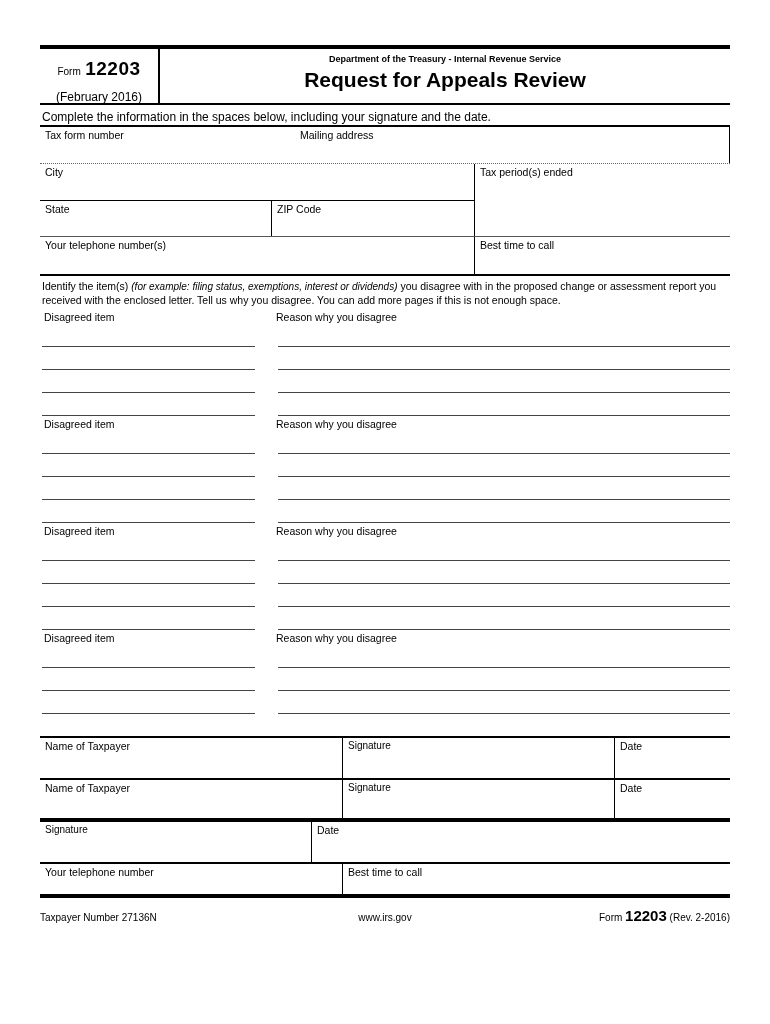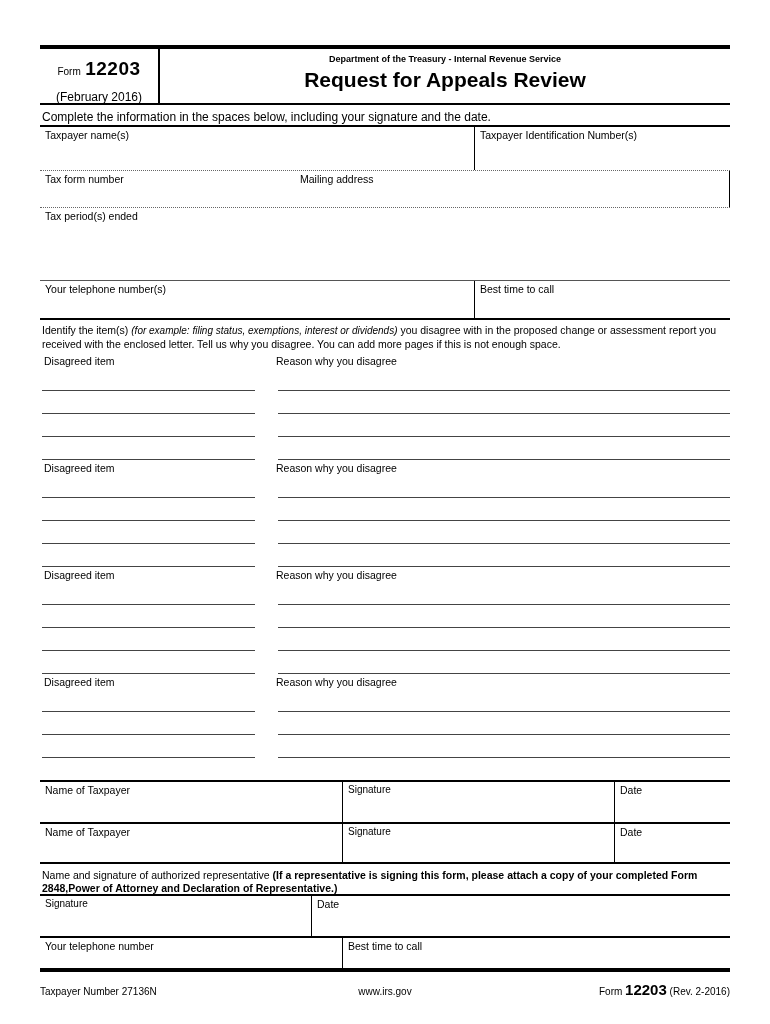--- a/index.html
+++ b/index.html
@@ -116,37 +116,42 @@
       </div>
       <div class="header-right">
         <div class="agency">Department of the Treasury - Internal Revenue Service</div>
         <div class="doc-title">Request for Appeals Review</div>
       </div>
     </div>
 
     <div class="intro">Complete the information in the spaces below, including your signature and the date.</div>
 
     <div class="info-table">
-      <div class="itr row-1">
-        <div class="cell lcell">
-          <span>Taxpayer name(s)</span>
-        </div>
-        <div class="cell rcell">
-          <span>Taxpayer Identification Number(s)</span>
-        </div>
-      </div>
       <div class="itr row-2">
         <div class="cell rcell">
           <span>Tax form number</span>
         </div>
         <div class="cell lcell">
           <span>Mailing address</span>
         </div>
       </div>
       <div class="row-34">
+        <div class="l34">
+          <div class="cell city-cell">
+            <span>City</span>
+          </div>
+          <div class="statezip">
+            <div class="cell state-cell">
+              <span>State</span>
+            </div>
+            <div class="cell zip-cell">
+              <span>ZIP Code</span>
+            </div>
+          </div>
+        </div>
         <div class="cell r34cell">
           <span>Tax period(s) ended</span>
         </div>
       </div>
       <div class="itr row-5">
         <div class="cell lcell">
           <span>Your telephone number(s)</span>
         </div>
         <div class="cell rcell">
           <span>Best time to call</span>
@@ -281,23 +286,20 @@
         </div>
         <div class="cell sig-sig">
           <span>Signature</span>
         </div>
         <div class="cell sig-date">
           <span>Date</span>
         </div>
       </div>
     </div>
 
-    <div class="rep-note">
-      <span>Name and signature of authorized representative </span><span class="bold">(If a representative is signing this form, please attach a copy of your completed Form 2848,Power of Attorney and Declaration of Representative.)</span>
-    </div>
 
     <div class="rep-table">
       <div class="rep-row1">
         <div class="cell sig-sig">
           <span>Signature</span>
         </div>
         <div class="cell sig-date">
           <span>Date</span>
         </div>
       </div>

